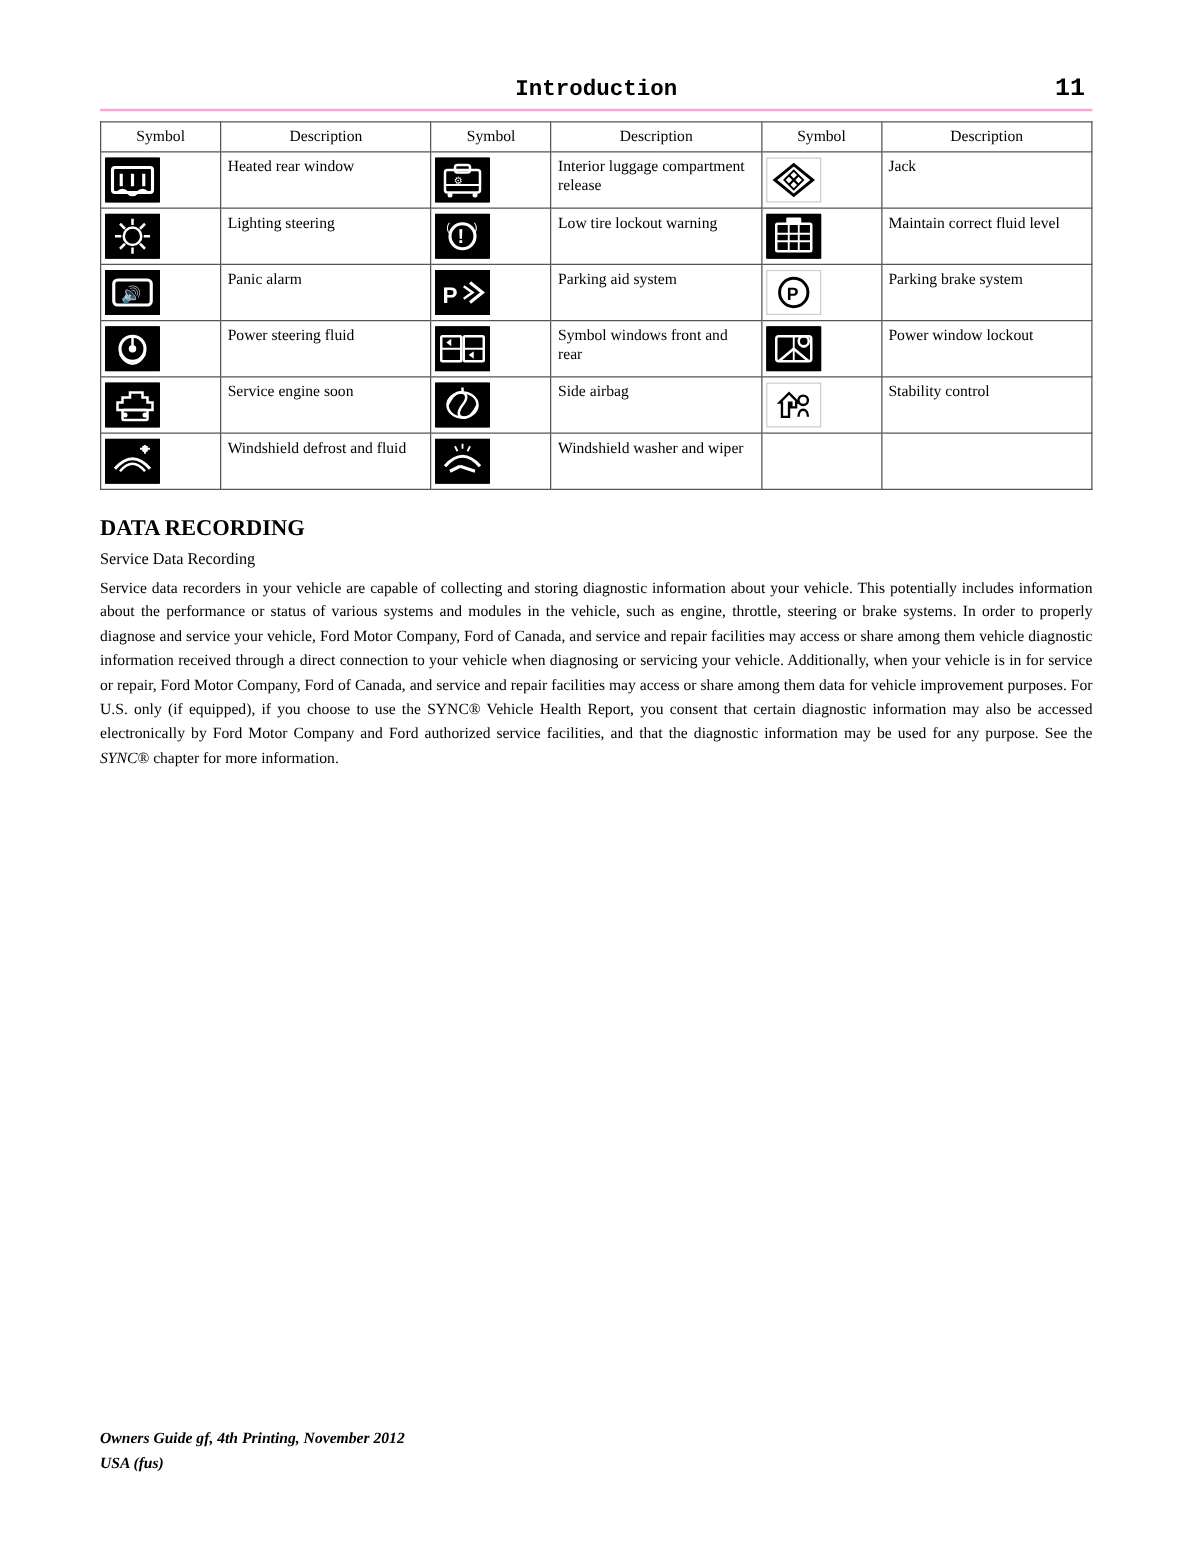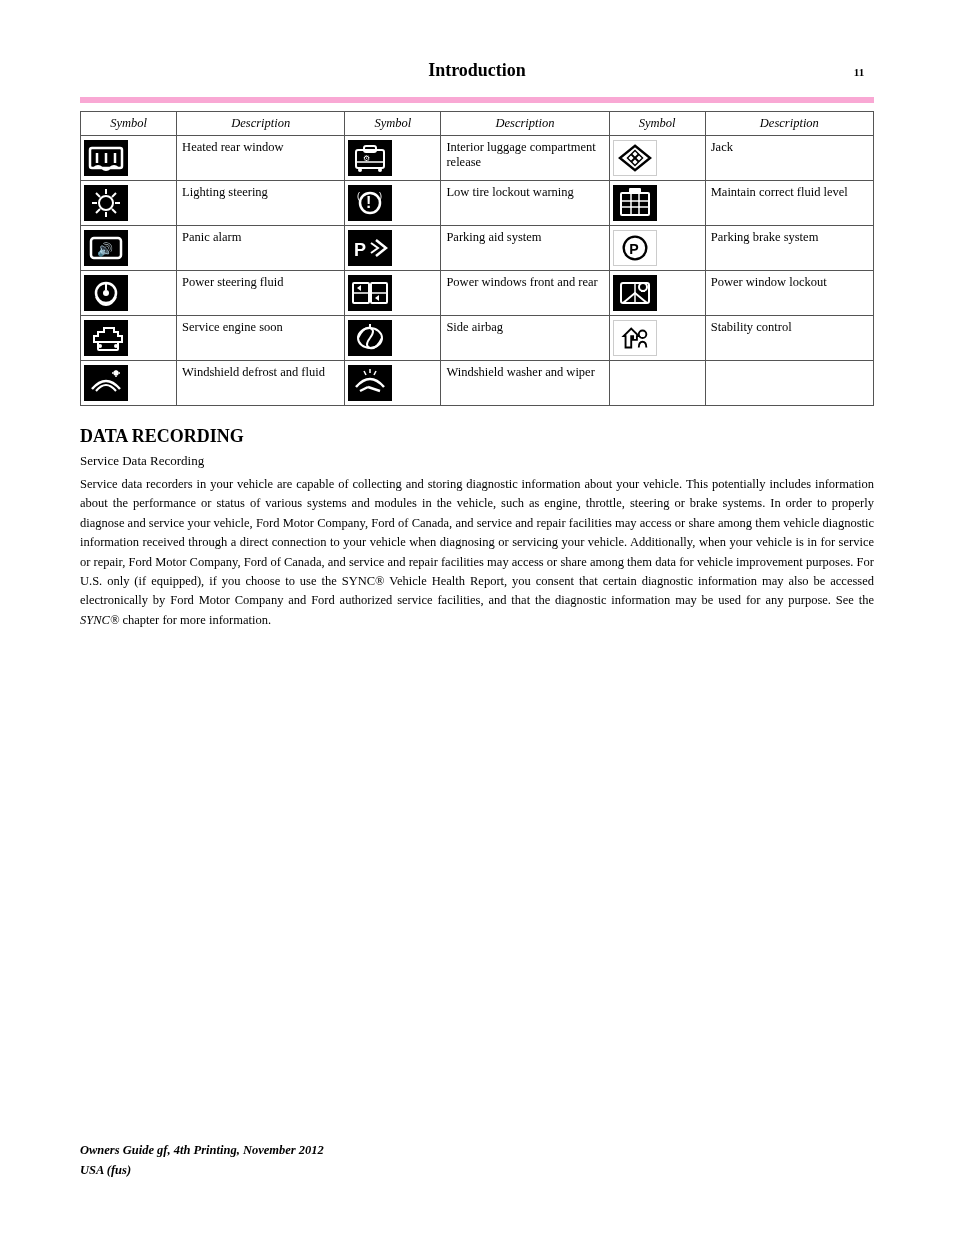--- a/index.html
+++ b/index.html
@@ -11,53 +11,53 @@
       width: 954px;
       min-height: 1235px;
       padding: 60px 80px 60px 80px;
     }
 
     .page-header {
       display: flex;
       justify-content: space-between;
       align-items: baseline;
       margin-bottom: 8px;
-      border-bottom: 6px solid #f9a8d4;
-      padding-bottom: 16px;
+      border-bottom: 2px solid #f9a8d4;
+      padding-bottom: 4px;
+      font-family: Liberation Mono, monospace;
     }
     .page-title {
       font-size: 18px;
       font-weight: bold;
       flex: 1;
       text-align: center;
     }
     .page-number {
-      font-size: 11px;
+      font-size: 20px;
       font-weight: bold;
       min-width: 30px;
-      text-align: center;
+      text-align: left;
     }
 
     
     .symbol-table {
       width: 100%;
       border-collapse: collapse;
       margin-bottom: 20px;
       font-size: 12.5px;
     }
     .symbol-table th, .symbol-table td {
       border: 1px solid #555;
       padding: 4px 5px;
       vertical-align: middle;
     }
     .symbol-table th {
       background: #fff;
       font-weight: normal;
       font-size: 12.5px;
-      font-style: italic;
     }
     .symbol-table .sym-cell {
       width: 60px;
       text-align: center;
       padding: 4px 3px;
     }
     .symbol-table .desc-cell {
       width: 105px;
       vertical-align: top;
       padding: 4px 5px;
@@ -233,21 +233,21 @@
           <svg width="44" height="36" viewBox="0 0 44 36" style="background:#000;display:block">
       <rect width="44" height="36" fill="#000" rx="2"></rect>
       <rect x="5" y="8" width="16" height="20" rx="1" fill="none" stroke="#fff" stroke-width="2"></rect>
       <rect x="23" y="8" width="16" height="20" rx="1" fill="none" stroke="#fff" stroke-width="2"></rect>
       <line x1="5" y1="18" x2="21" y2="18" stroke="#fff" stroke-width="1.5"></line>
       <line x1="23" y1="18" x2="39" y2="18" stroke="#fff" stroke-width="1.5"></line>
       <path d="M9 13 L13 10 L13 16 Z" fill="#fff"></path>
       <path d="M27 23 L31 26 L31 20 Z" fill="#fff"></path>
     </svg>
         </td>
-        <td class="desc-cell">Power windows front and rear</td>
+        <td class="desc-cell">Symbol windows front and rear</td>
         <td class="sym-cell">
           <svg width="44" height="36" viewBox="0 0 44 36" style="background:#000;display:block">
       <rect width="44" height="36" fill="#000" rx="2"></rect>
       <rect x="8" y="8" width="28" height="20" rx="2" fill="none" stroke="#fff" stroke-width="2"></rect>
       <line x1="22" y1="8" x2="22" y2="28" stroke="#fff" stroke-width="1.5"></line>
       <path d="M10 28 L22 18 L34 28" fill="none" stroke="#fff" stroke-width="2"></path>
       <circle cx="30" cy="12" r="4" fill="none" stroke="#fff" stroke-width="2"></circle>
       <line x1="28" y1="16" x2="32" y2="16" stroke="#fff" stroke-width="2"></line>
     </svg>
         </td>

